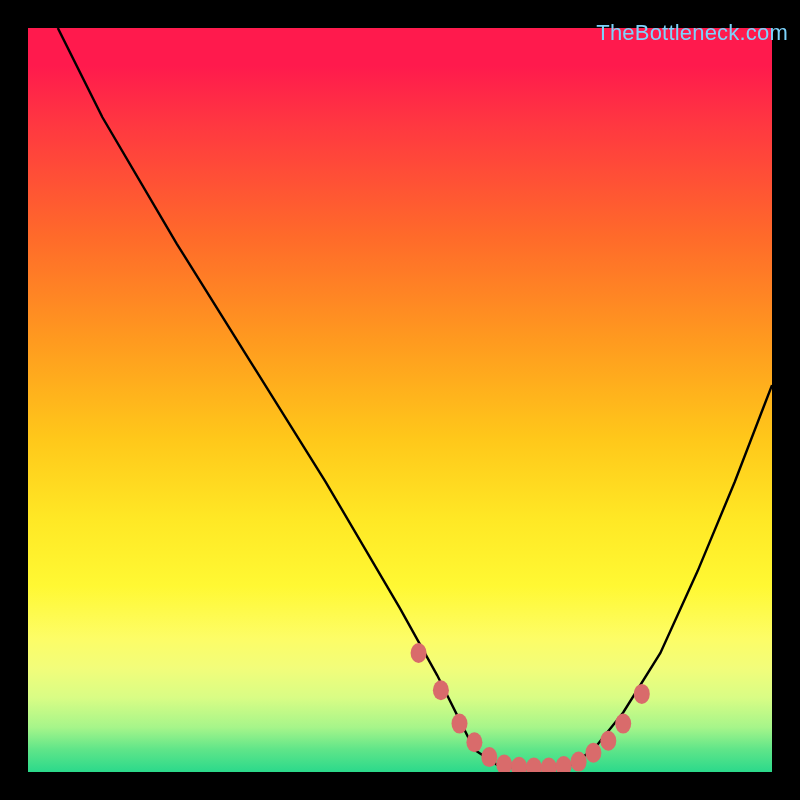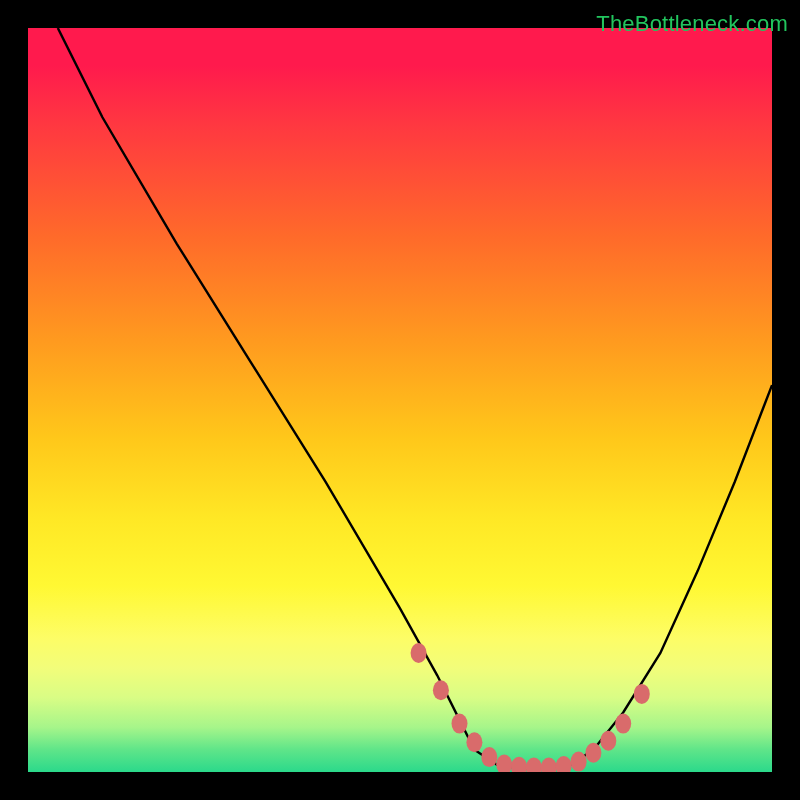--- a/index.html
+++ b/index.html
@@ -6,23 +6,23 @@
   body {
     width: 800px;
     height: 800px;
     background: #000;
     position: relative;
     font-family: Arial, sans-serif;
     overflow: hidden;
   }
   .watermark {
     position: absolute;
-    top: 11px;
+    top: 20px;
     right: 12px;
-    color: #22c55e;
+    color: #7dd3fc;
     font-size: 22px;
     font-weight: 500;
     z-index: 10;
     letter-spacing: 0.2px;
   }
   .plot-area {
     position: absolute;
     left: 28px;
     top: 28px;
     width: 744px;

